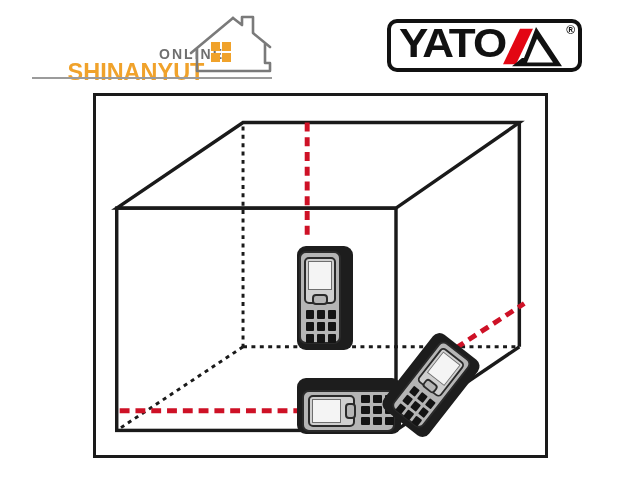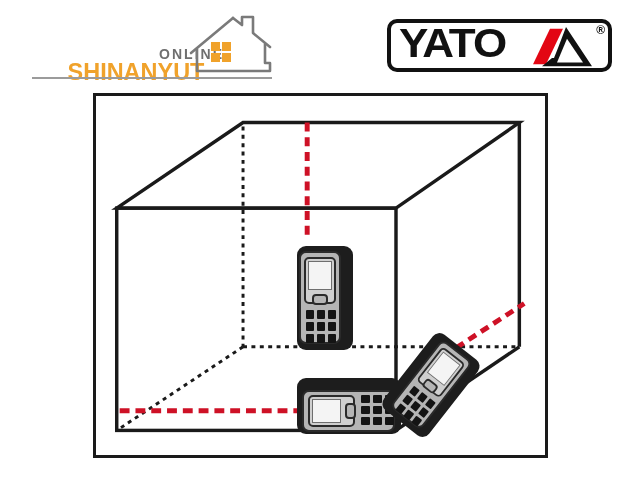--- a/index.html
+++ b/index.html
@@ -16,21 +16,21 @@
   }
   .shop-brand{
     position:absolute;left:16px;top:49px;width:180px;
     font-size:23px;font-weight:bold;letter-spacing:0px;color:#f0a22b;text-align:center;
     transform:scaleX(1.02);
   }
   .shop-underline{position:absolute;left:2px;top:67px;width:240px;height:2px;background:#9b9b9b;}
   .house-icon{position:absolute;left:156px;top:1px;width:88px;height:64px;}
 
   .yato-logo{
-    position:absolute;left:387px;top:19px;width:225px;height:53px;
+    position:absolute;left:387px;top:19px;width:195px;height:53px;
     box-sizing:border-box;border:4px solid #111111;border-radius:10px;background:#ffffff;
   }
   .yato-text{
     position:absolute;left:8px;top:-1px;
     font-size:44px;font-weight:bold;letter-spacing:-2px;color:#111111;
     transform:scaleY(0.92);transform-origin:top left;line-height:46px;
   }
   .yato-emblem{position:absolute;right:16px;top:3px;width:62px;height:42px;}
   .yato-reg{
     position:absolute;right:3px;top:0px;

